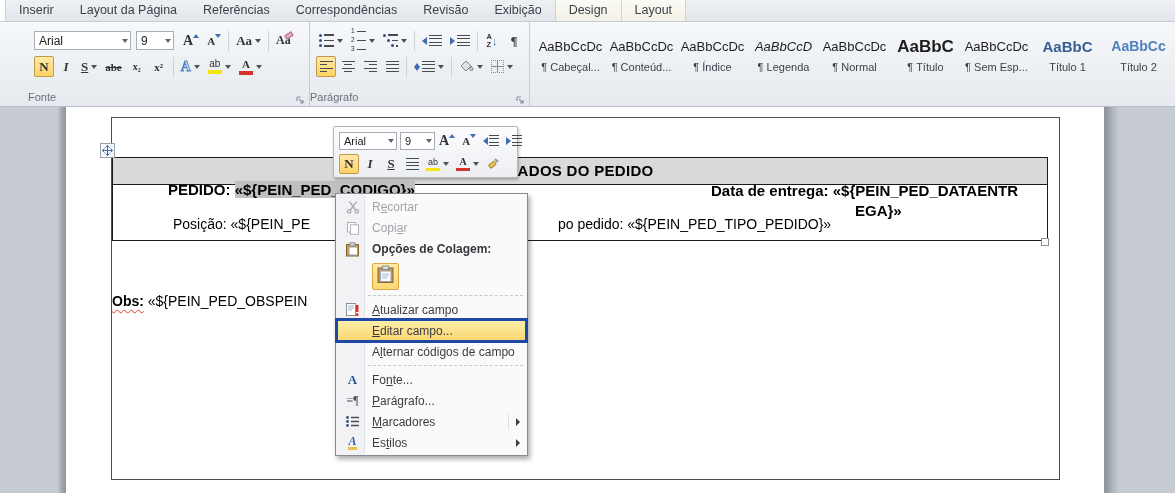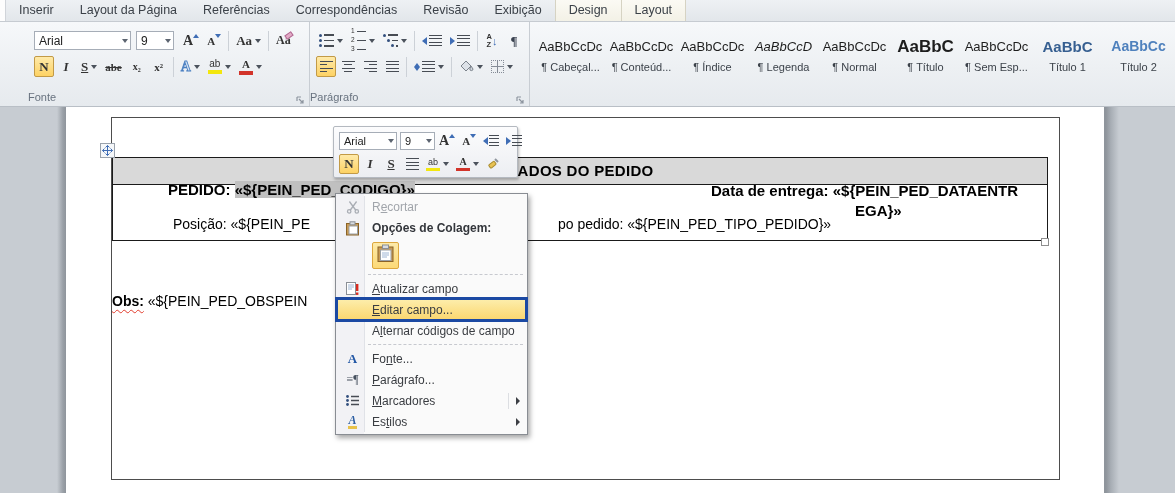--- a/index.html
+++ b/index.html
@@ -496,20 +496,29 @@
             <g stroke="#a9adb4" fill="none" stroke-width="1.3">
               <path d="M3.4 1.5 L10 10.5"></path>
               <path d="M10.6 1.5 L4 10.5"></path>
               <circle cx="3.2" cy="11.4" r="1.7"></circle>
               <circle cx="10.8" cy="11.4" r="1.7"></circle>
             </g>
           </svg>
         </span>
         <span class="lbl">R<u>e</u>cortar</span>
       </div>
+      <div class="mi dis">
+        <span class="gut">
+          <svg width="14" height="14">
+            <rect x="1.5" y="1.5" width="8" height="9.5" fill="#fff" stroke="#aeb2b8"></rect>
+            <rect x="4.5" y="3.8" width="8" height="9.5" fill="#fff" stroke="#aeb2b8"></rect>
+          </svg>
+        </span>
+        <span class="lbl">Copi<u>a</u>r</span>
+      </div>
       <div class="mh">
         <span class="gut">
           <svg width="15" height="15">
             <rect x="1.5" y="2.5" width="12" height="11.5" fill="#c89a55" stroke="#8a6327"></rect>
             <rect x="5" y="0.8" width="5" height="3" fill="#d9dce0" stroke="#8a8f96"></rect>
             <rect x="4" y="5" width="8.5" height="8" fill="#fff" stroke="#9aa0a6"></rect>
           </svg>
         </span>
         <span class="lbl">Opções de Colagem:</span>
       </div>

